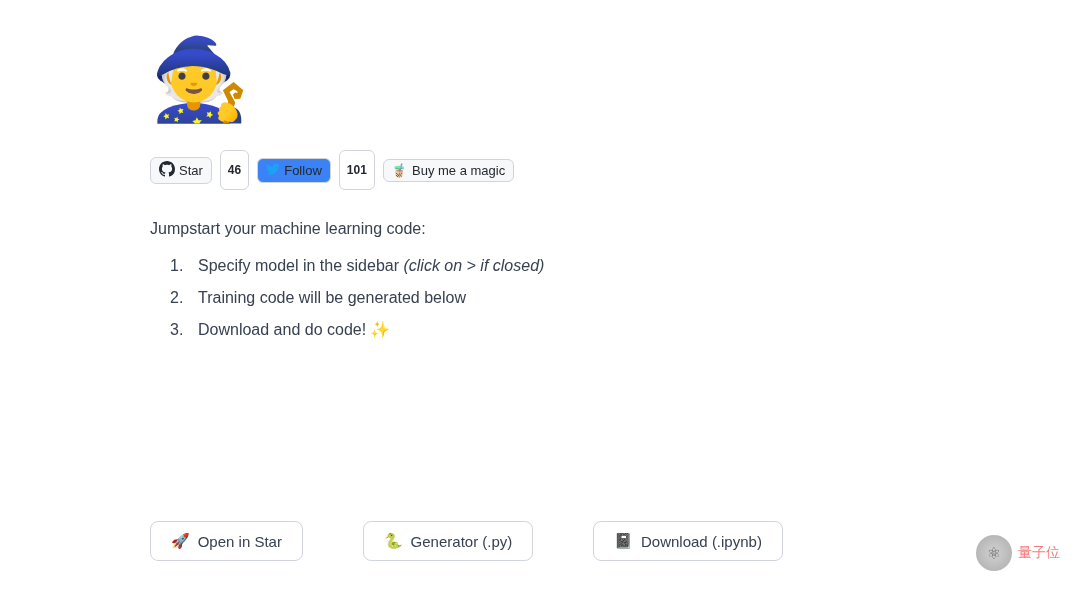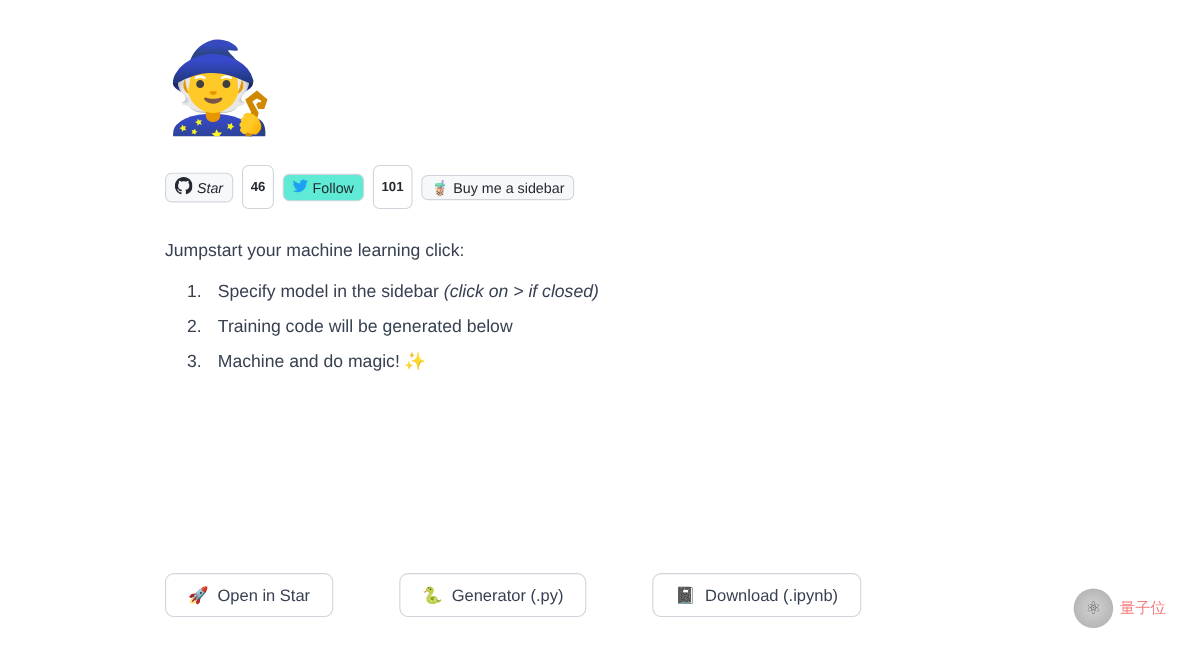--- a/index.html
+++ b/index.html
@@ -65,25 +65,24 @@
       border: 1px solid #d1d5db;
       border-radius: 6px;
       padding: 12px 7px;
       font-size: 12px;
       font-weight: 600;
       color: #24292f;
     }
 
     .badge-github {
       background: #f6f8fa;
-      font-style: italic;
     }
 
     .badge-twitter {
-      background: #5eead4;
+      background: #3b82f6;
     }
 
     .badge-coffee {
       background: #f6f8fa;
     }
 
     .github-icon {
       width: 16px;
       height: 16px;
       display: inline-block;
@@ -204,37 +203,37 @@
         <svg width="14" height="14" viewBox="0 0 24 24" fill="#1da1f2">
           <path d="M23.953 4.57a10 10 0 01-2.825.775 4.958 4.958 0 002.163-2.723c-.951.555-2.005.959-3.127 1.184a4.92 4.92 0 00-8.384 4.482C7.69 8.095 4.067 6.13 1.64 3.162a4.822 4.822 0 00-.666 2.475c0 1.71.87 3.213 2.188 4.096a4.904 4.904 0 01-2.228-.616v.06a4.923 4.923 0 003.946 4.827 4.996 4.996 0 01-2.212.085 4.936 4.936 0 004.604 3.417 9.867 9.867 0 01-6.102 2.105c-.39 0-.779-.023-1.17-.067a13.995 13.995 0 007.557 2.209c9.053 0 13.998-7.496 13.998-13.985 0-.21 0-.42-.015-.63A9.935 9.935 0 0024 4.59z"></path>
         </svg>
       </span>
       <span>Follow</span>
     </a>
     <span class="badge-count">101</span>
 
     <a class="badge badge-coffee" href="#">
       <span>🧋</span>
-      <span>Buy me a sidebar</span>
+      <span>Buy me a magic</span>
     </a>
   </div>
 
-  <p class="description">Jumpstart your machine learning click:</p>
+  <p class="description">Jumpstart your machine learning code:</p>
 
   <ol class="steps-list">
     <li>
       <span>
         Specify model in the sidebar <span class="italic-text">(click on &gt; if closed)</span>
       </span>
     </li>
     <li>
       <span>Training code will be generated below</span>
     </li>
     <li>
-      <span>Machine and do magic! ✨</span>
+      <span>Download and do code! ✨</span>
     </li>
   </ol>
 </div>
 
 <div class="bottom-buttons">
   <button class="action-button">
     <span>🚀</span>
     <span>Open in Star</span>
   </button>
 

